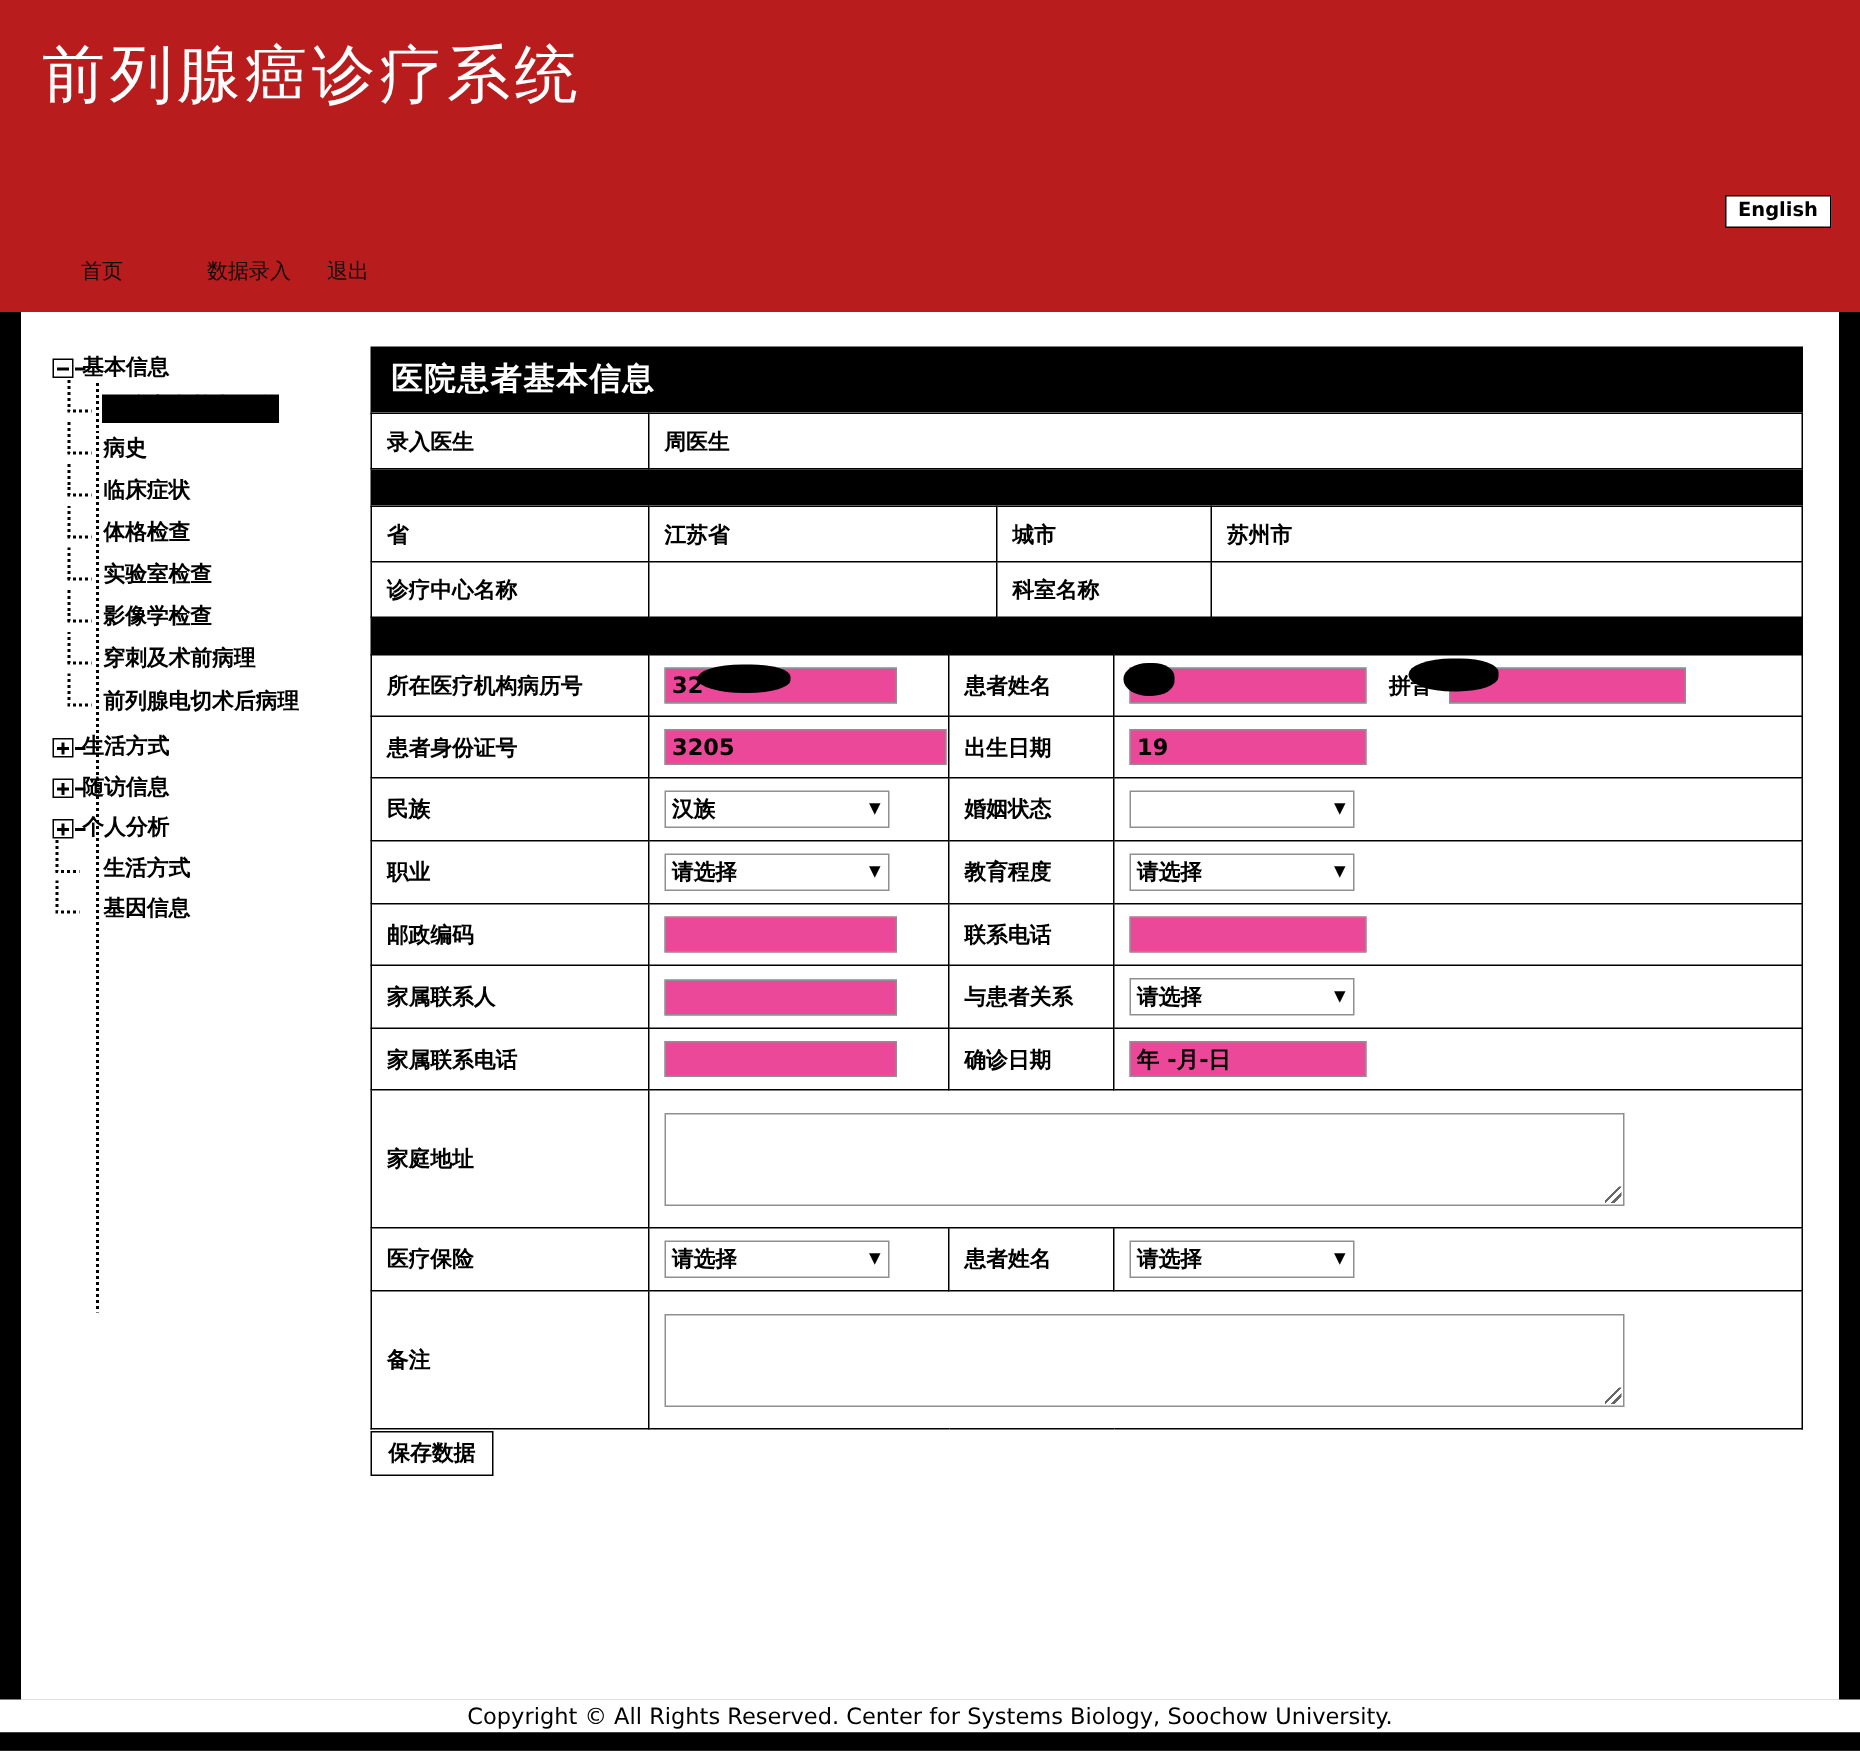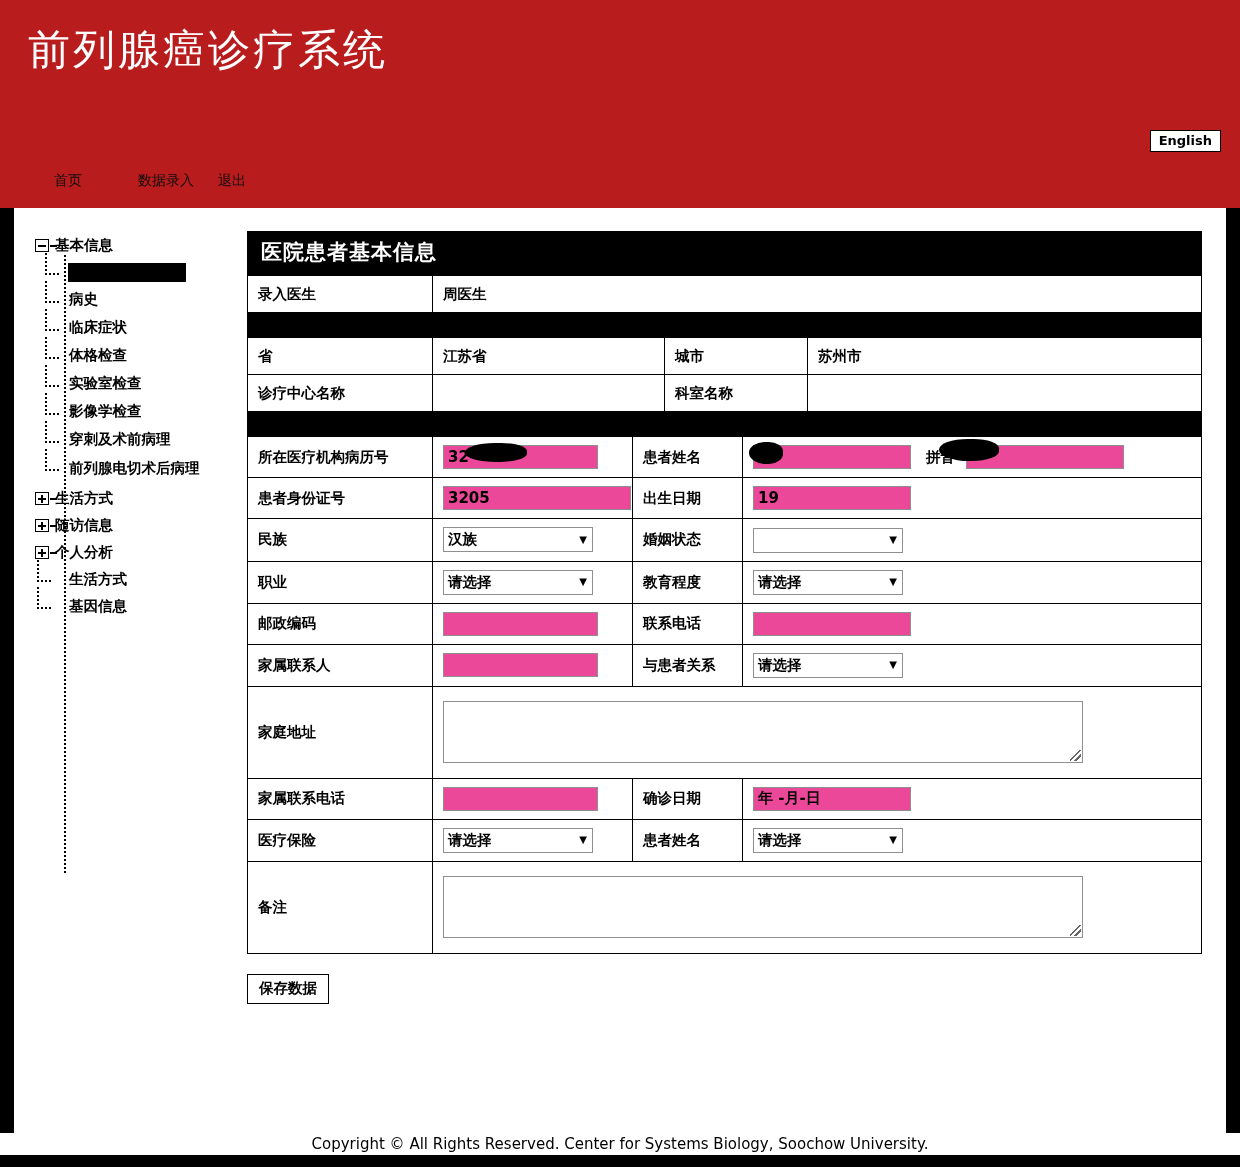--- a/index.html
+++ b/index.html
@@ -223,21 +223,21 @@
       linear-gradient(135deg, transparent 0 42%, #666 42% 52%, transparent 52% 68%, #666 68% 78%, transparent 78%);
   }
   .redact {
     position: absolute;
     background: #000;
     border-radius: 48% 42% 45% 50%;
   }
   .cellwrap { position: relative; }
 
   .save-btn {
-    margin-top: 20px;
+    margin-top: 1px;
     background: #fff; color: #000;
     border: 1.6px solid #000;
     font-size: 14.5px; font-weight: bold;
     font-family: "DejaVu Sans", "Liberation Sans", sans-serif;
     padding: 4px 11px 5px 11px;
     cursor: pointer;
   }
 
   .footer {
     position: absolute;
@@ -481,38 +481,38 @@
           <td class="lbl2">与患者关系</td>
           <td>
             <span class="sel">
               <span>请选择</span>
               <span class="caret">▼</span>
             </span>
           </td>
         </tr>
 
         <tr>
+          <td class="lbl">家属联系电话</td>
+          <td>
+            <input class="tin w155" value="" style="">
+          </td>
+          <td class="lbl2">确诊日期</td>
+          <td>
+            <input class="tin w160" value="年 -月-日" style="">
+          </td>
+        </tr>
+
+        <tr>
           <td class="lbl" style="height:92px;">家庭地址</td>
           <td colspan="3" style="height:92px;">
             <div class="ta"></div>
           </td>
         </tr>
 
         <tr>
-          <td class="lbl">家属联系电话</td>
-          <td>
-            <input class="tin w155" value="" style="">
-          </td>
-          <td class="lbl2">确诊日期</td>
-          <td>
-            <input class="tin w160" value="年 -月-日" style="">
-          </td>
-        </tr>
-
-        <tr>
           <td class="lbl">医疗保险</td>
           <td>
             <span class="sel">
               <span>请选择</span>
               <span class="caret">▼</span>
             </span>
           </td>
           <td class="lbl2">患者姓名</td>
           <td>
             <span class="sel">

